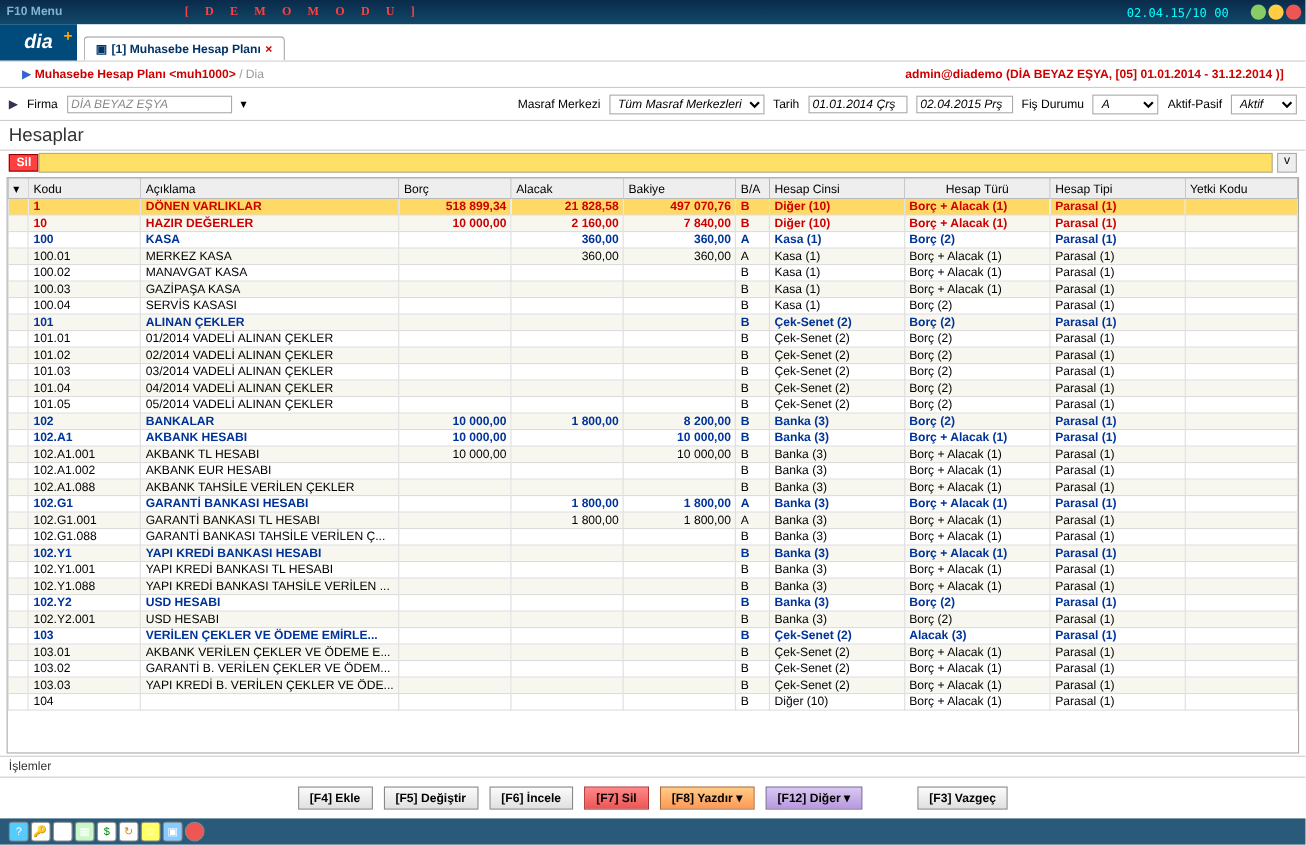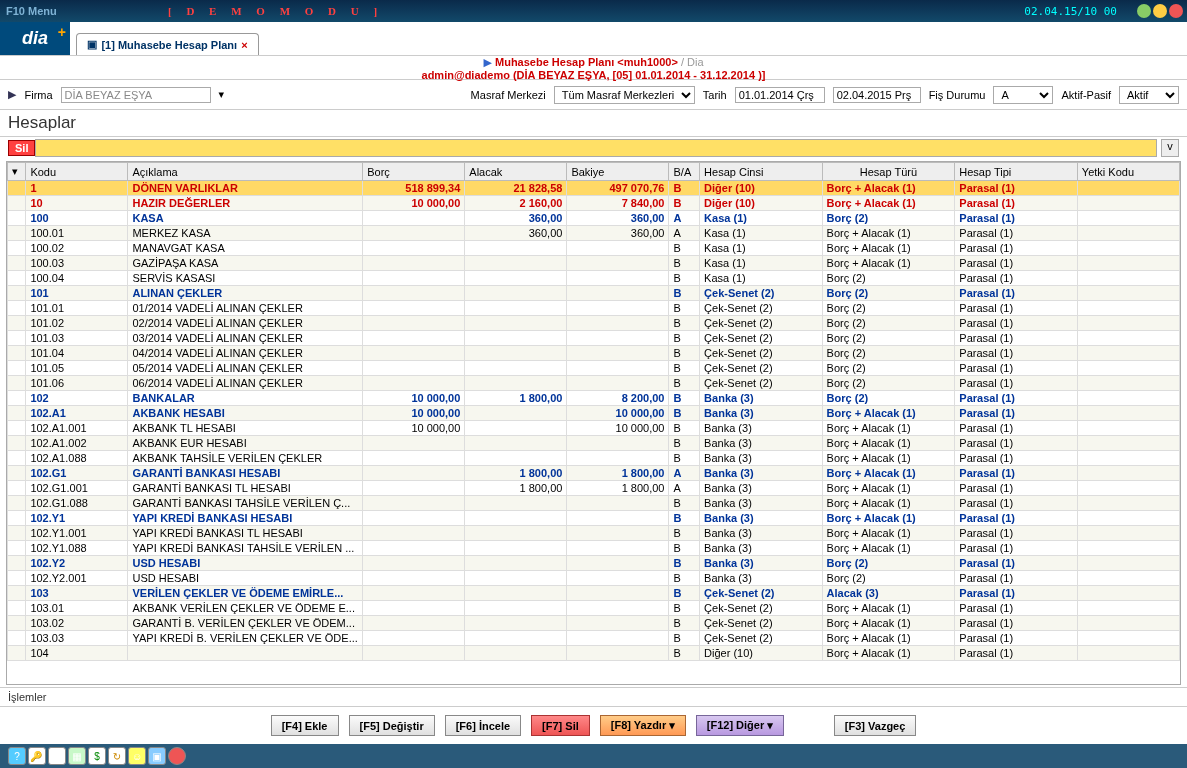--- a/index.html
+++ b/index.html
@@ -13,28 +13,28 @@
 .titlebar .wbtns span { width: 14px; height: 14px; border-radius: 50%; display: inline-block; }
 
 .logorow { background: #fff; height: 34px; display: flex; align-items: stretch; border-bottom: 1px solid #ccc; }
 .logo { width: 70px; background: #004a7c; color: #fff; font-weight: bold; font-size: 18px; display: flex; align-items: center; justify-content: center; position: relative; font-style: italic; }
 .logo .plus { position: absolute; top: 2px; right: 4px; color: orange; font-size: 14px; font-style: normal; }
 .tabsarea { flex: 1; display: flex; align-items: flex-end; padding-left: 6px; overflow: hidden; }
 .tab { padding: 4px 10px; border: 1px solid #999; border-bottom: none; border-radius: 4px 4px 0 0; background: #eee; display: flex; align-items: center; gap: 4px; }
 .tab.active { background: #fff; font-weight: bold; color: #003366; }
 .tabclose { color: #c00; font-weight: bold; cursor: pointer; }
 
-.crumbbar { height: 24px; display: flex; align-items: center; padding: 0 20px; border-bottom: 1px solid #ccc; justify-content: space-between; flex-direction: column; }
+.crumbbar { height: 24px; display: flex; align-items: center; padding: 0 20px; border-bottom: 1px solid #ccc; justify-content: space-between; }
 .crumbs b { color: #c00; font-weight: bold; }
 .crumbs .subtle { color: #999; }
 .ident { color: #c00; font-weight: bold; }
 
 .filterbar { height: 30px; display: flex; align-items: center; padding: 0 8px; gap: 8px; border-bottom: 1px solid #ccc; }
 .filterbar label { white-space: nowrap; }
-.filterbar input, .filterbar select { font-size: 11px; padding: 1px 3px; border: 1px solid #aaa; background: #fff; }
+.filterbar input, .filterbar select { font-size: 11px; padding: 1px 3px; border: 1px solid #aaa; background: #fff; font-style: italic; }
 .filterbar .arrow { color: #335; }
 
 .section-title { padding: 3px 8px; color: #333; border-bottom: 1px solid #ccc; font-size: 17px; }
 
 .filterrow { display: flex; align-items: center; padding: 2px 8px; gap: 0; }
 .filterrow .sil { background: #ff4040; color: #fff; padding: 1px 6px; border: 1px solid #900; font-weight: bold; cursor: pointer; }
 .filterrow .yellowbox { flex: 1; background: #ffe066; height: 18px; border: 1px solid #aaa; }
 .filterrow .vbtn { width: 18px; height: 18px; border: 1px solid #aaa; background: #eee; text-align: center; cursor: pointer; margin-left: 4px; }
 
 .gridwrap { flex: 1; overflow: auto; border: 1px solid #aaa; margin: 2px 6px; position: relative; }
@@ -298,33 +298,20 @@
           <td>05/2014 VADELİ ALINAN ÇEKLER</td>
           <td class="num"></td>
           <td class="num"></td>
           <td class="num"></td>
           <td>B</td>
           <td>Çek-Senet (2)</td>
           <td>Borç (2)</td>
           <td>Parasal (1)</td>
           <td></td>
         </tr>
-        <tr class="">
-          <td></td>
-          <td>101.06</td>
-          <td>06/2014 VADELİ ALINAN ÇEKLER</td>
-          <td class="num"></td>
-          <td class="num"></td>
-          <td class="num"></td>
-          <td>B</td>
-          <td>Çek-Senet (2)</td>
-          <td>Borç (2)</td>
-          <td>Parasal (1)</td>
-          <td></td>
-        </tr>
         <tr class="bold">
           <td></td>
           <td>102</td>
           <td>BANKALAR</td>
           <td class="num">10 000,00</td>
           <td class="num">1 800,00</td>
           <td class="num">8 200,00</td>
           <td>B</td>
           <td>Banka (3)</td>
           <td>Borç (2)</td>

